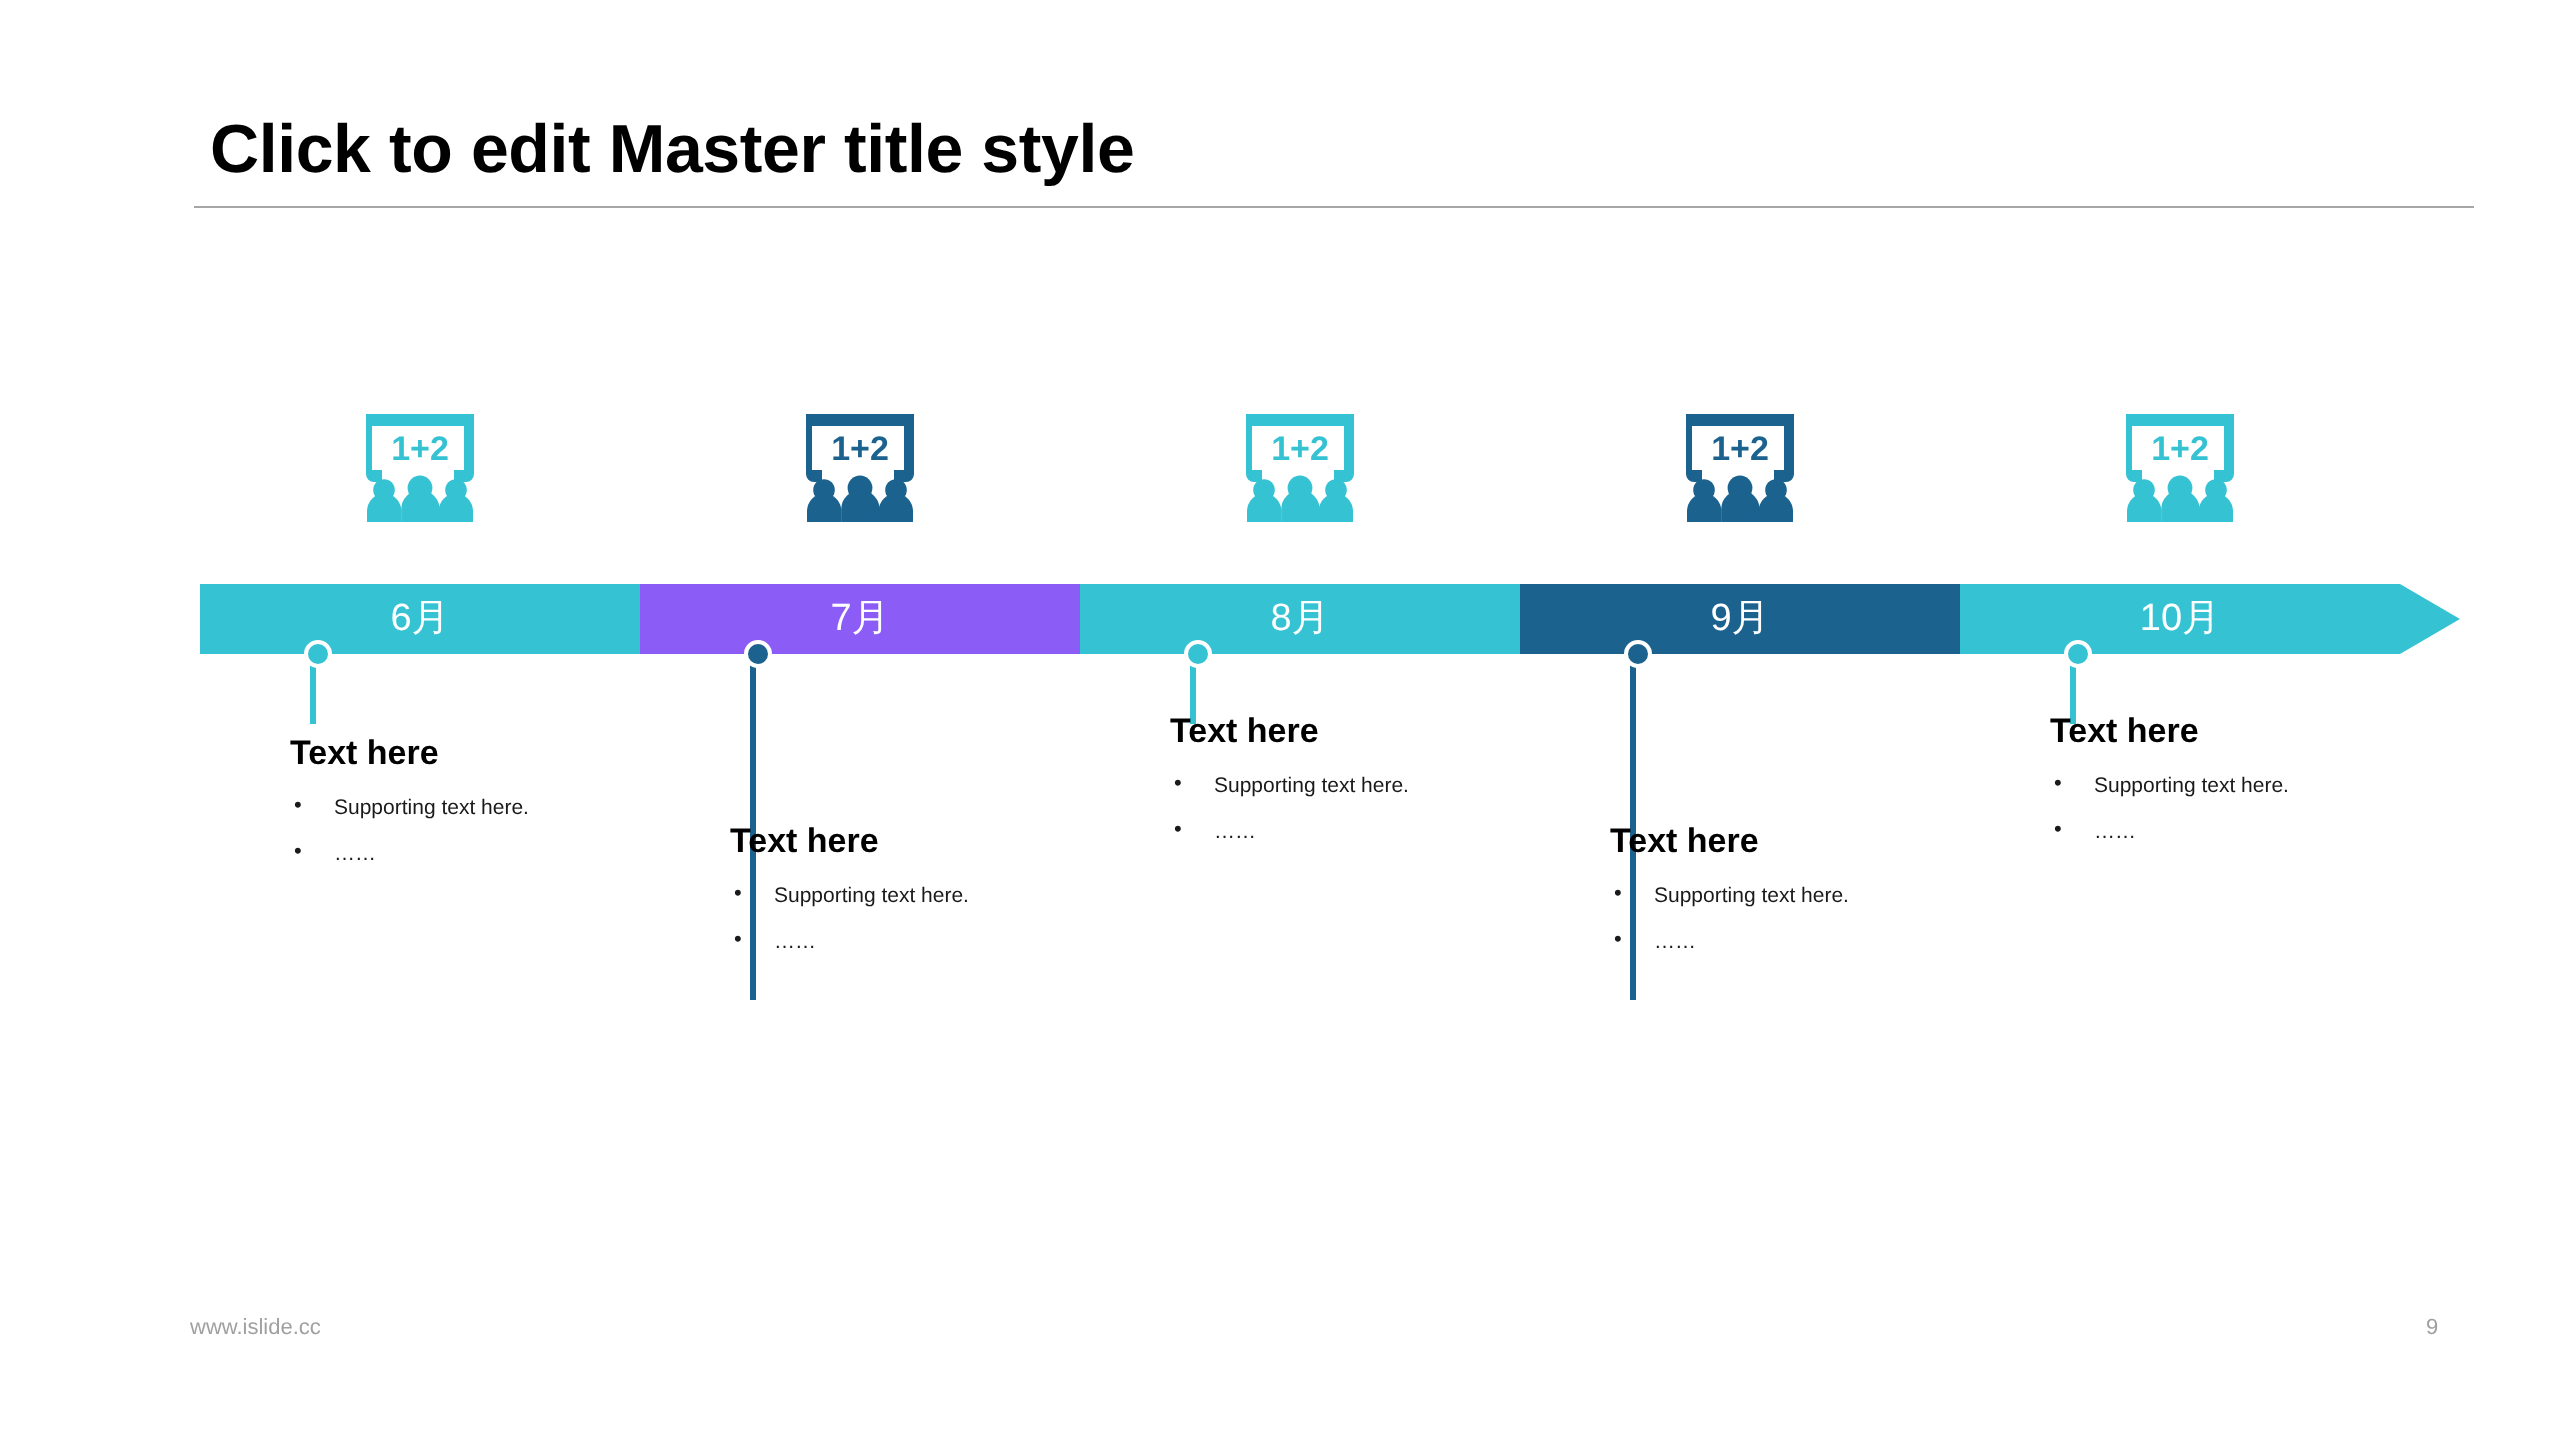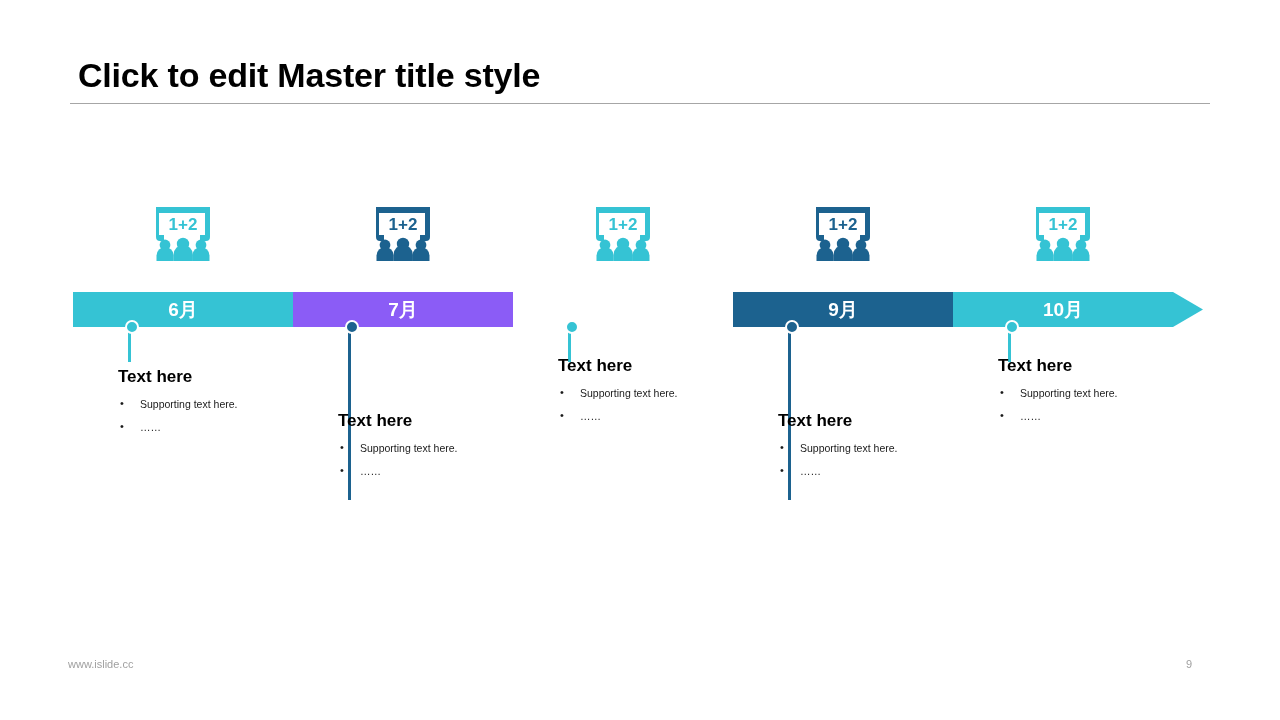--- a/index.html
+++ b/index.html
@@ -1,21 +1,21 @@
 <!DOCTYPE html>
 <html><head>
 <meta charset="utf-8">
 <style>
   html,body{margin:0;padding:0;}
   body{
     width:1280px;height:720px;background:#ffffff;
     font-family:"Liberation Sans","DejaVu Sans",sans-serif;
     overflow:hidden;position:relative;
   }
-  .slide{position:absolute;inset:0;}
+  .slide{position:absolute;inset:0;margin-left:27px;}
 
   
   .title{
     position:absolute;left:78px;top:56px;
     font-size:34px;font-weight:bold;color:#000000;
     letter-spacing:-0.2px;white-space:nowrap;
   }
   .title-rule{
     position:absolute;left:70px;top:103px;width:1140px;height:1px;
     background:#a6a6a6;
@@ -30,21 +30,21 @@
   }
   .icon-cell svg{display:block;width:62px;height:62px;}
 
   
   .bar{
     position:absolute;left:73px;top:292px;height:35px;width:1130px;
   }
   .seg{
     position:absolute;top:0;height:35px;
     display:flex;align-items:center;justify-content:center;
-    color:#ffffff;font-size:19px;font-weight:700;
+    color:#ffffff;font-size:19px;font-weight:400;
     line-height:1;
   }
   .seg-label{color:#ffffff;}
   .arrow-tip{
     position:absolute;top:0;height:35px;width:30px;
   }
 
   
   .conn{position:absolute;}
   .conn-line{
@@ -151,20 +151,23 @@
   </svg>
       </div>
     </div>
   <div class="bar">
       <div class="seg" style="left: 0px; width: 220px; background: rgb(53, 195, 212);">
         <span class="seg-label">6月</span>
       </div>
       <div class="seg" style="left: 220px; width: 220px; background: #8b5cf6;">
         <span class="seg-label">7月</span>
       </div>
+      <div class="seg" style="left: 440px; width: 220px; background: rgb(53, 195, 212);">
+        <span class="seg-label">8月</span>
+      </div>
       <div class="seg" style="left: 660px; width: 220px; background: rgb(28, 98, 143); justify-content: center;">
         <span class="seg-label">9月</span>
       </div>
       <div class="seg" style="left: 880px; width: 220px; background: rgb(53, 195, 212);">
         <span class="seg-label">10月</span>
       </div>
       <div class="arrow-tip" style="left: 1100px; background: rgb(53, 195, 212); clip-path: polygon(0px 0px, 100% 50%, 0px 100%);"></div>
     </div>
   <div id="connector-layer">
       <div class="conn" style="left: 125px; top: 320px; width: 14px; height: 44px;">

